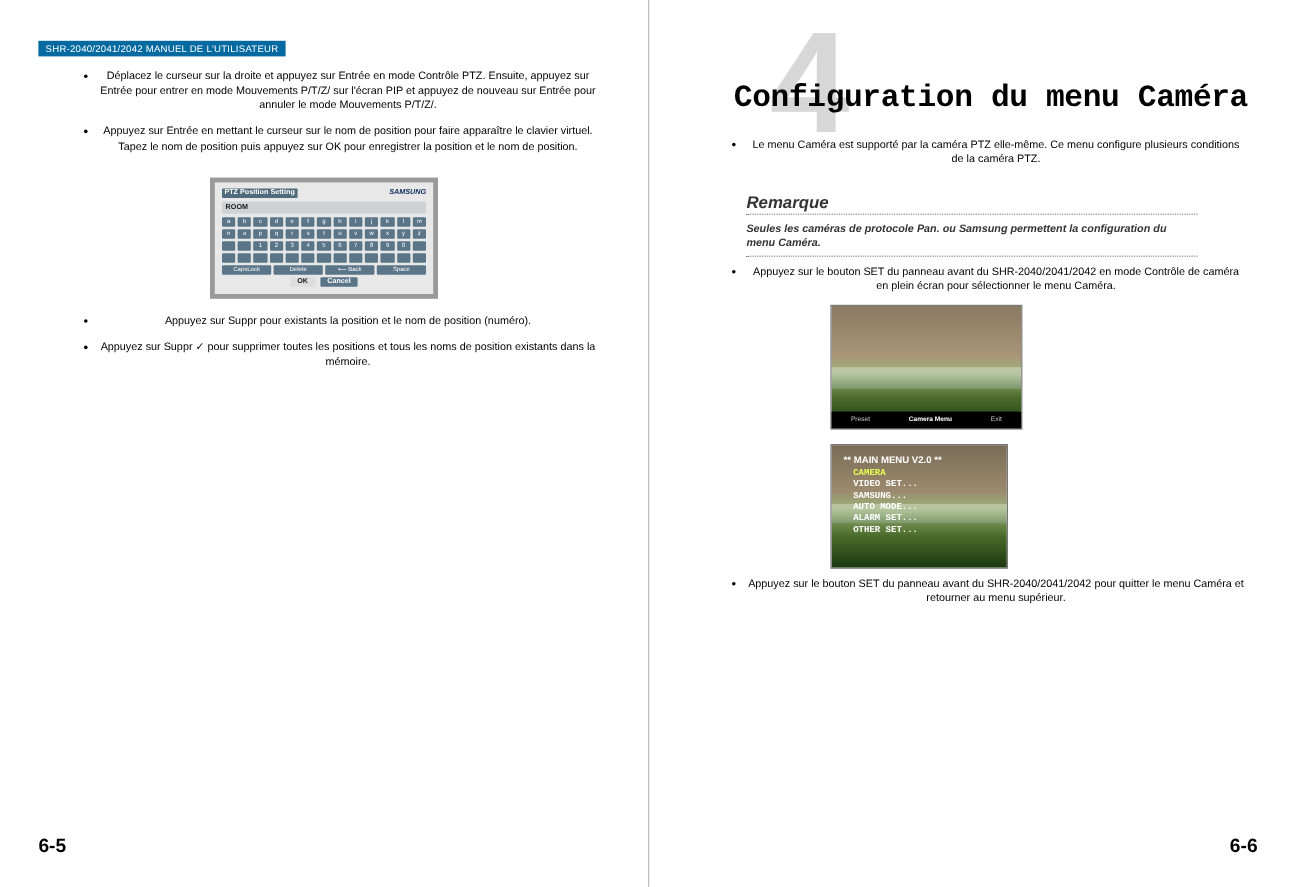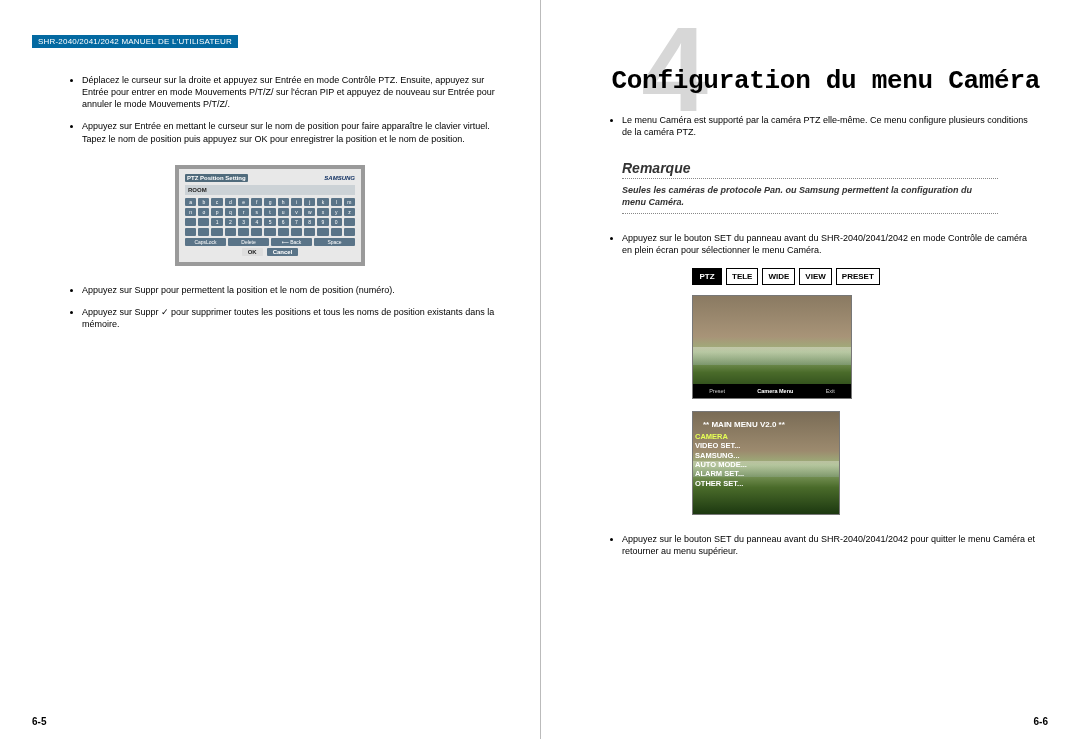--- a/index.html
+++ b/index.html
@@ -36,24 +36,25 @@
     color: #fff;
     background: #0369a1;
     display: inline-block;
     padding: 2px 6px;
     margin-bottom: 8px;
     letter-spacing: 0.2px;
   }
   ul.body {
     list-style: disc;
     margin-left: 50px;
-    margin-top: 18px;
+    margin-top: 2px;
     font-size: 9px;
     line-height: 1.35;
     color: #000;
+    text-align: center;
   }
   ul.body li { margin-bottom: 10px; padding-right: 10px; }
 
   
   .ptz-fig {
     width: 190px;
     margin: 20px auto 12px auto;
     border: 4px solid #9a9a9a;
     background: #e8e8e8;
     padding: 5px 6px 6px 6px;
@@ -154,27 +155,27 @@
     width:148px; height:104px; margin:12px 0 6px 120px;
     background: linear-gradient(to bottom, #7a6c56 0%, #9c8a6e 38%, #9db37a 52%, #4a6b2a 74%, #1c3810 100%);
     position:relative; border:1px solid #777;
     color:#fff; font-weight:bold;
   }
   .menu-fig::before {
     content:""; position:absolute; left:0; right:0; top:48%; height:16%;
     background: linear-gradient(to bottom, rgba(255,255,255,0.3), rgba(180,200,220,0.2));
   }
   .menu-title { font-size:8px; text-align:left; padding:8px 0 3px 10px; position:relative; z-index:2;}
-  .menu-items { font-size:7.5px; line-height:1.25; padding-left:2px; position:relative; z-index:2;}
+  .menu-items { font-size:7.5px; line-height:1.25; padding-left:18px; position:relative; z-index:2;font-family:Liberation Mono, monospace;}
   .menu-items div:first-child { color:#e6ff55; }
 
   .pagenum {
     position:absolute;
-    bottom:12px;
-    font-size:10px;
+    bottom:24px;
+    font-size:16px;
     font-weight:bold;
     color:#000;
   }
   .page-left .pagenum { left:32px; }
   .page-right .pagenum { right:32px; }
 </style>
 </head>
 <body>
 
 <div class="spread">
@@ -262,21 +263,21 @@
           <div class="kb-key wide">⟵ Back</div>
           <div class="kb-key wide">Space</div>
         </div>
       <div class="kb-bottom">
         <span class="kb-btn">OK</span>
         <span class="kb-btn dark">Cancel</span>
       </div>
     </div>
 
     <ul class="body">
-      <li>Appuyez sur Suppr pour permettent la position et le nom de position (numéro).</li>
+      <li>Appuyez sur Suppr pour existants la position et le nom de position (numéro).</li>
       <li>Appuyez sur Suppr ✓ pour supprimer toutes les positions et tous les noms de position existants dans la mémoire.</li>
     </ul>
 
     <div class="pagenum">6-5</div>
   </div>
 
   <div class="page page-right">
     <div class="chapter-row">
       <div class="big4">4</div>
       <div class="chapter-title">Configuration du menu Caméra</div>
@@ -288,27 +289,20 @@
 
     <div class="remark-head">Remarque</div>
     <div class="dotted"></div>
     <div class="remark-body">Seules les caméras de protocole Pan. ou Samsung permettent la configuration du menu Caméra.</div>
     <div class="dotted"></div>
 
     <ul class="body">
       <li>Appuyez sur le bouton SET du panneau avant du SHR-2040/2041/2042 en mode Contrôle de caméra en plein écran pour sélectionner le menu Caméra.</li>
     </ul>
 
-    <div class="mode-row" id="mode-row">
-        <div class="mode-btn active">PTZ</div>
-        <div class="mode-btn">TELE</div>
-        <div class="mode-btn">WIDE</div>
-        <div class="mode-btn">VIEW</div>
-        <div class="mode-btn">PRESET</div>
-      </div>
 
     <div class="cam-fig">
       <div class="cam-bar">
         <span>Preset</span>
         <span class="sel">Camera Menu</span>
         <span>Exit</span>
       </div>
     </div>
 
     <div class="menu-fig">

